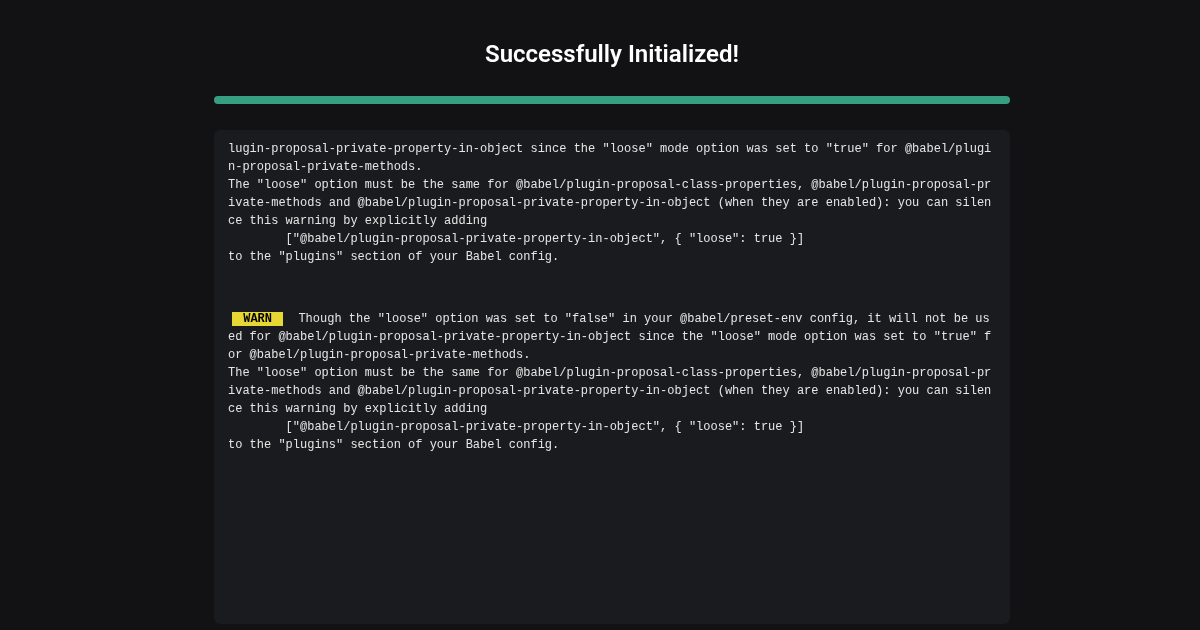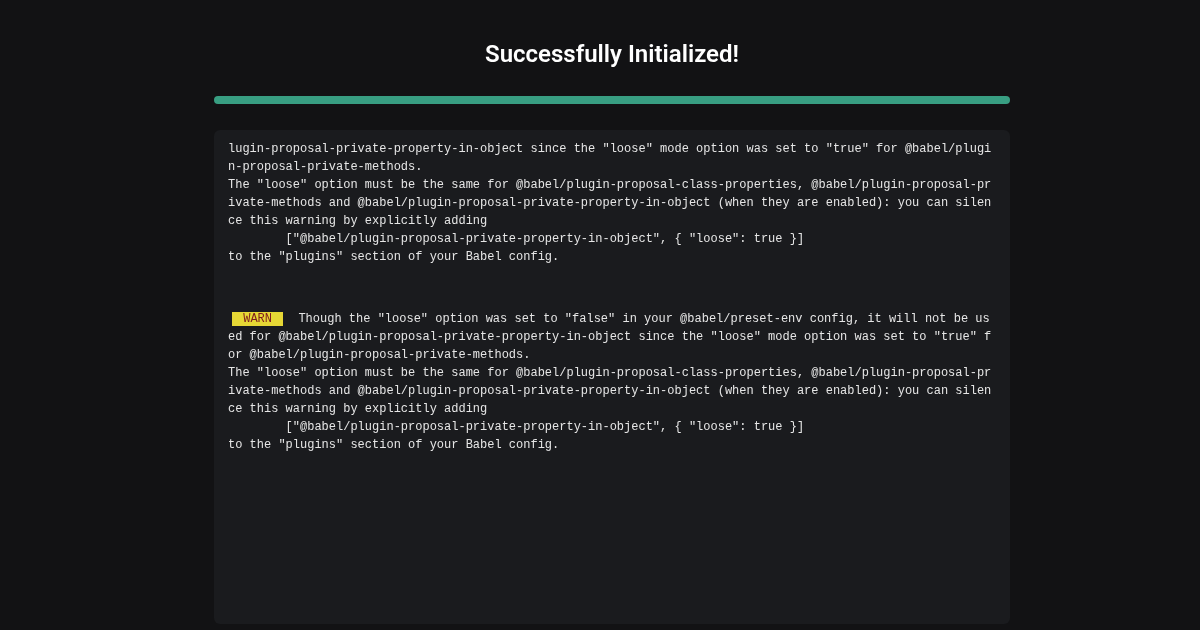--- a/index.html
+++ b/index.html
@@ -43,23 +43,23 @@
     color: #e6e6e6;
     overflow: hidden;
   }
   .terminal pre {
     font-family: inherit;
     white-space: pre-wrap;
     word-break: break-all;
   }
   .warn-badge {
     background: #e6d735;
-    color: #7f1d1d;
+    color: #000000;
     padding: 0 4px;
-    font-weight: 400;
+    font-weight: 700;
   }
   .log-block {
     margin: 0;
   }
   .log-gap {
     height: 36px;
   }
 </style>
 </head>
 <body>

